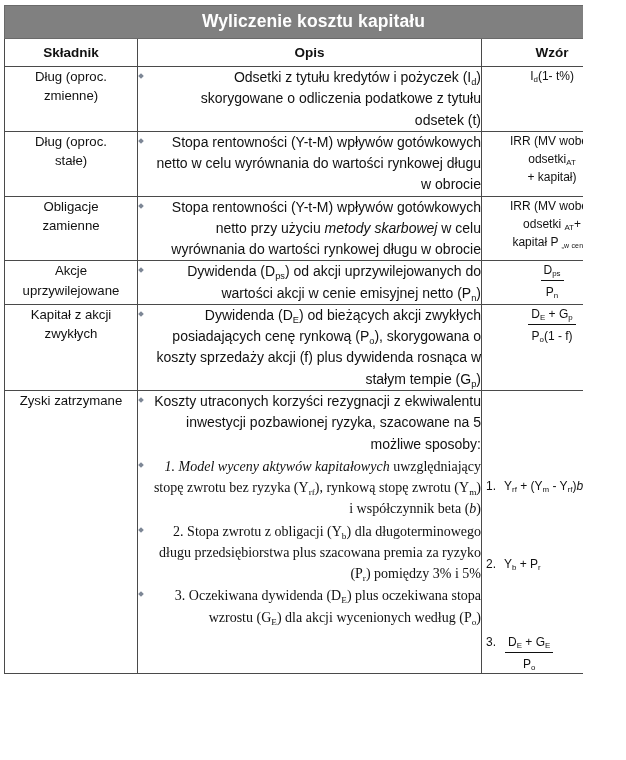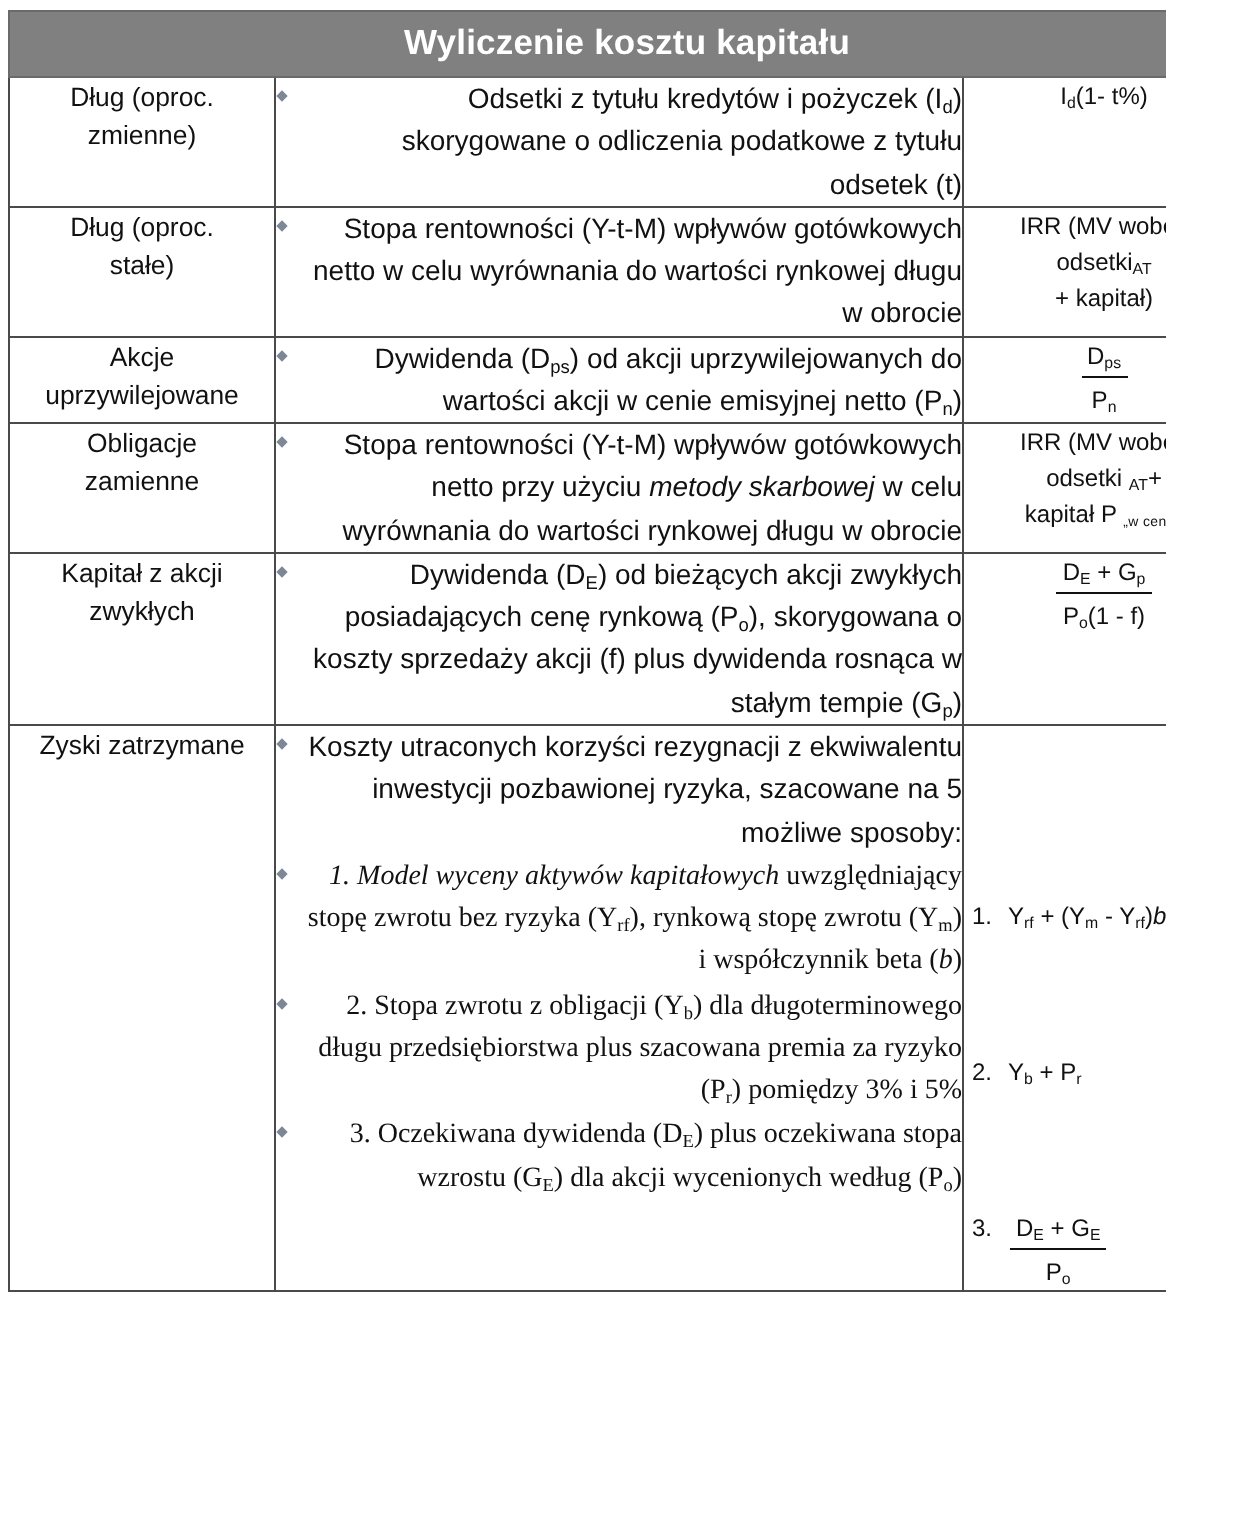--- a/index.html
+++ b/index.html
@@ -120,20 +120,25 @@
       <col class="c-name">
         <col class="c-desc">
         <col class="c-form">
     </colgroup>
     <tbody>
 
       <tr class="title-row">
         <td colspan="3">Wyliczenie kosztu kapitału</td>
       </tr>
 
+      <tr class="head-row">
+        <td>Składnik</td>
+        <td>Opis</td>
+        <td>Wzór</td>
+      </tr>
 
       <tr>
         <td class="name-cell">
           <div>Dług (oproc.</div>
           <div>zmienne)</div>
         </td>
         <td class="desc-cell">
           <ul class="blist">
             <li>Odsetki z tytułu kredytów i pożyczek (I<sub>d</sub>) skorygowane o odliczenia podatkowe z tytułu odsetek (t)</li>
           </ul>
@@ -150,55 +155,55 @@
         </td>
         <td class="desc-cell">
           <ul class="blist">
             <li>Stopa rentowności (Y-t-M) wpływów gotówkowych netto w celu wyrównania do wartości rynkowej długu w obrocie</li>
           </ul>
         </td>
         <td class="form-cell">
           <div>IRR (MV wobec</div>
           <div>odsetki<sub>AT</sub></div>
           <div>+ kapitał)</div>
+        </td>
+      </tr>
+
+      <tr>
+        <td class="name-cell">
+          <div>Obligacje</div>
+          <div>zamienne</div>
+        </td>
+        <td class="desc-cell">
+          <ul class="blist">
+            <li>Stopa rentowności (Y-t-M) wpływów gotówkowych netto przy użyciu <span class="it">metody skarbowej</span> w celu wyrównania do wartości rynkowej długu w obrocie</li>
+          </ul>
+        </td>
+        <td class="form-cell">
+          <div>IRR (MV wobec</div>
+          <div>odsetki <sub>AT</sub>+</div>
+          <div>kapitał P <span class="qsub">„w cenie”</span></div>
         </td>
       </tr>
 
       <tr>
         <td class="name-cell">
           <div>Akcje</div>
           <div>uprzywilejowane</div>
         </td>
         <td class="desc-cell">
           <ul class="blist">
             <li>Dywidenda (D<sub>ps</sub>) od akcji uprzywilejowanych do wartości akcji w cenie emisyjnej netto (P<sub>n</sub>)</li>
           </ul>
         </td>
         <td class="form-cell">
           <span class="frac">
             <span class="num">D<sub>ps</sub></span>
             <span class="den">P<sub>n</sub></span>
           </span>
-        </td>
-      </tr>
-
-      <tr>
-        <td class="name-cell">
-          <div>Obligacje</div>
-          <div>zamienne</div>
-        </td>
-        <td class="desc-cell">
-          <ul class="blist">
-            <li>Stopa rentowności (Y-t-M) wpływów gotówkowych netto przy użyciu <span class="it">metody skarbowej</span> w celu wyrównania do wartości rynkowej długu w obrocie</li>
-          </ul>
-        </td>
-        <td class="form-cell">
-          <div>IRR (MV wobec</div>
-          <div>odsetki <sub>AT</sub>+</div>
-          <div>kapitał P <span class="qsub">„w cenie”</span></div>
         </td>
       </tr>
 
       <tr>
         <td class="name-cell">
           <div>Kapitał z akcji</div>
           <div>zwykłych</div>
         </td>
         <td class="desc-cell">
           <ul class="blist">

